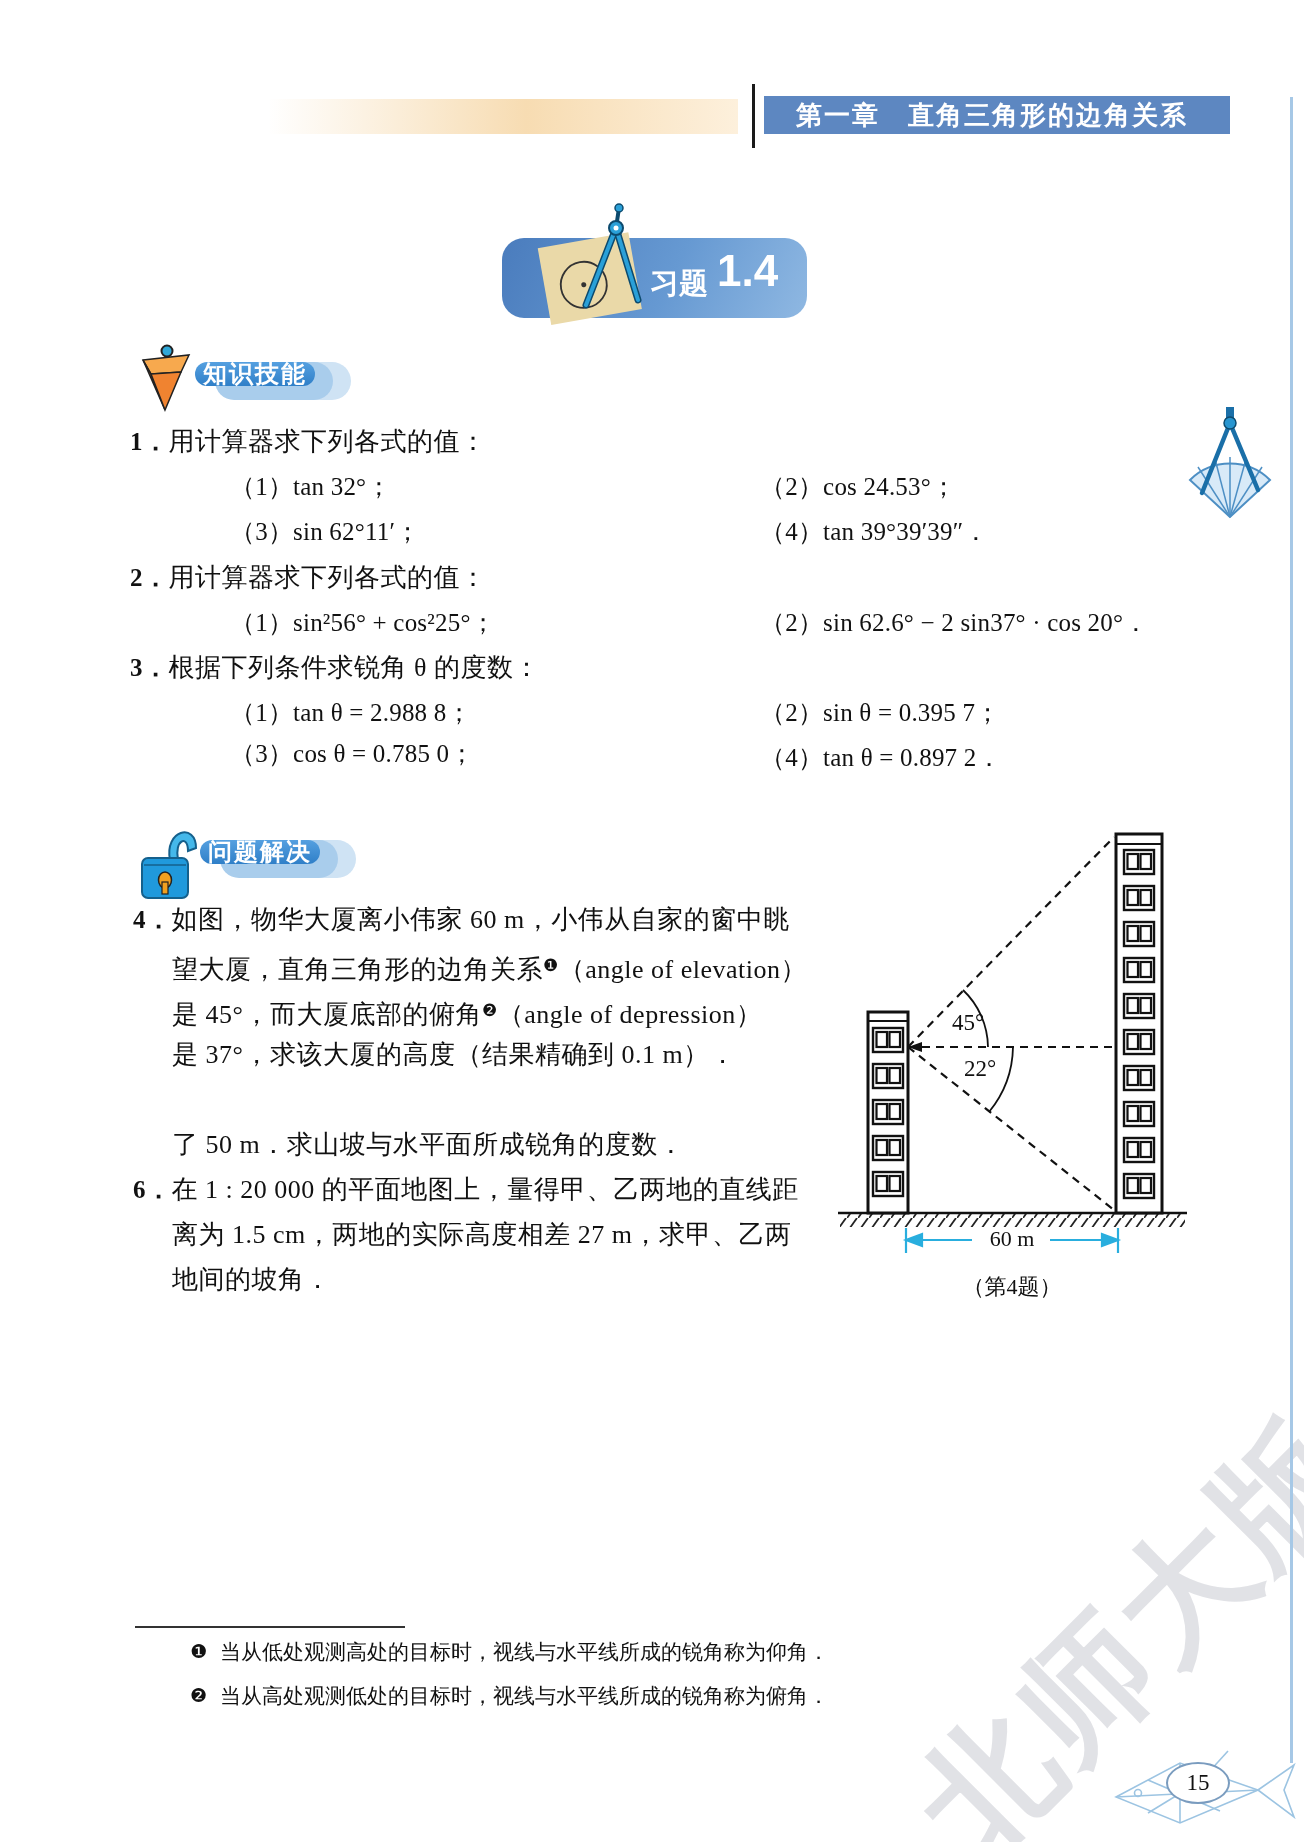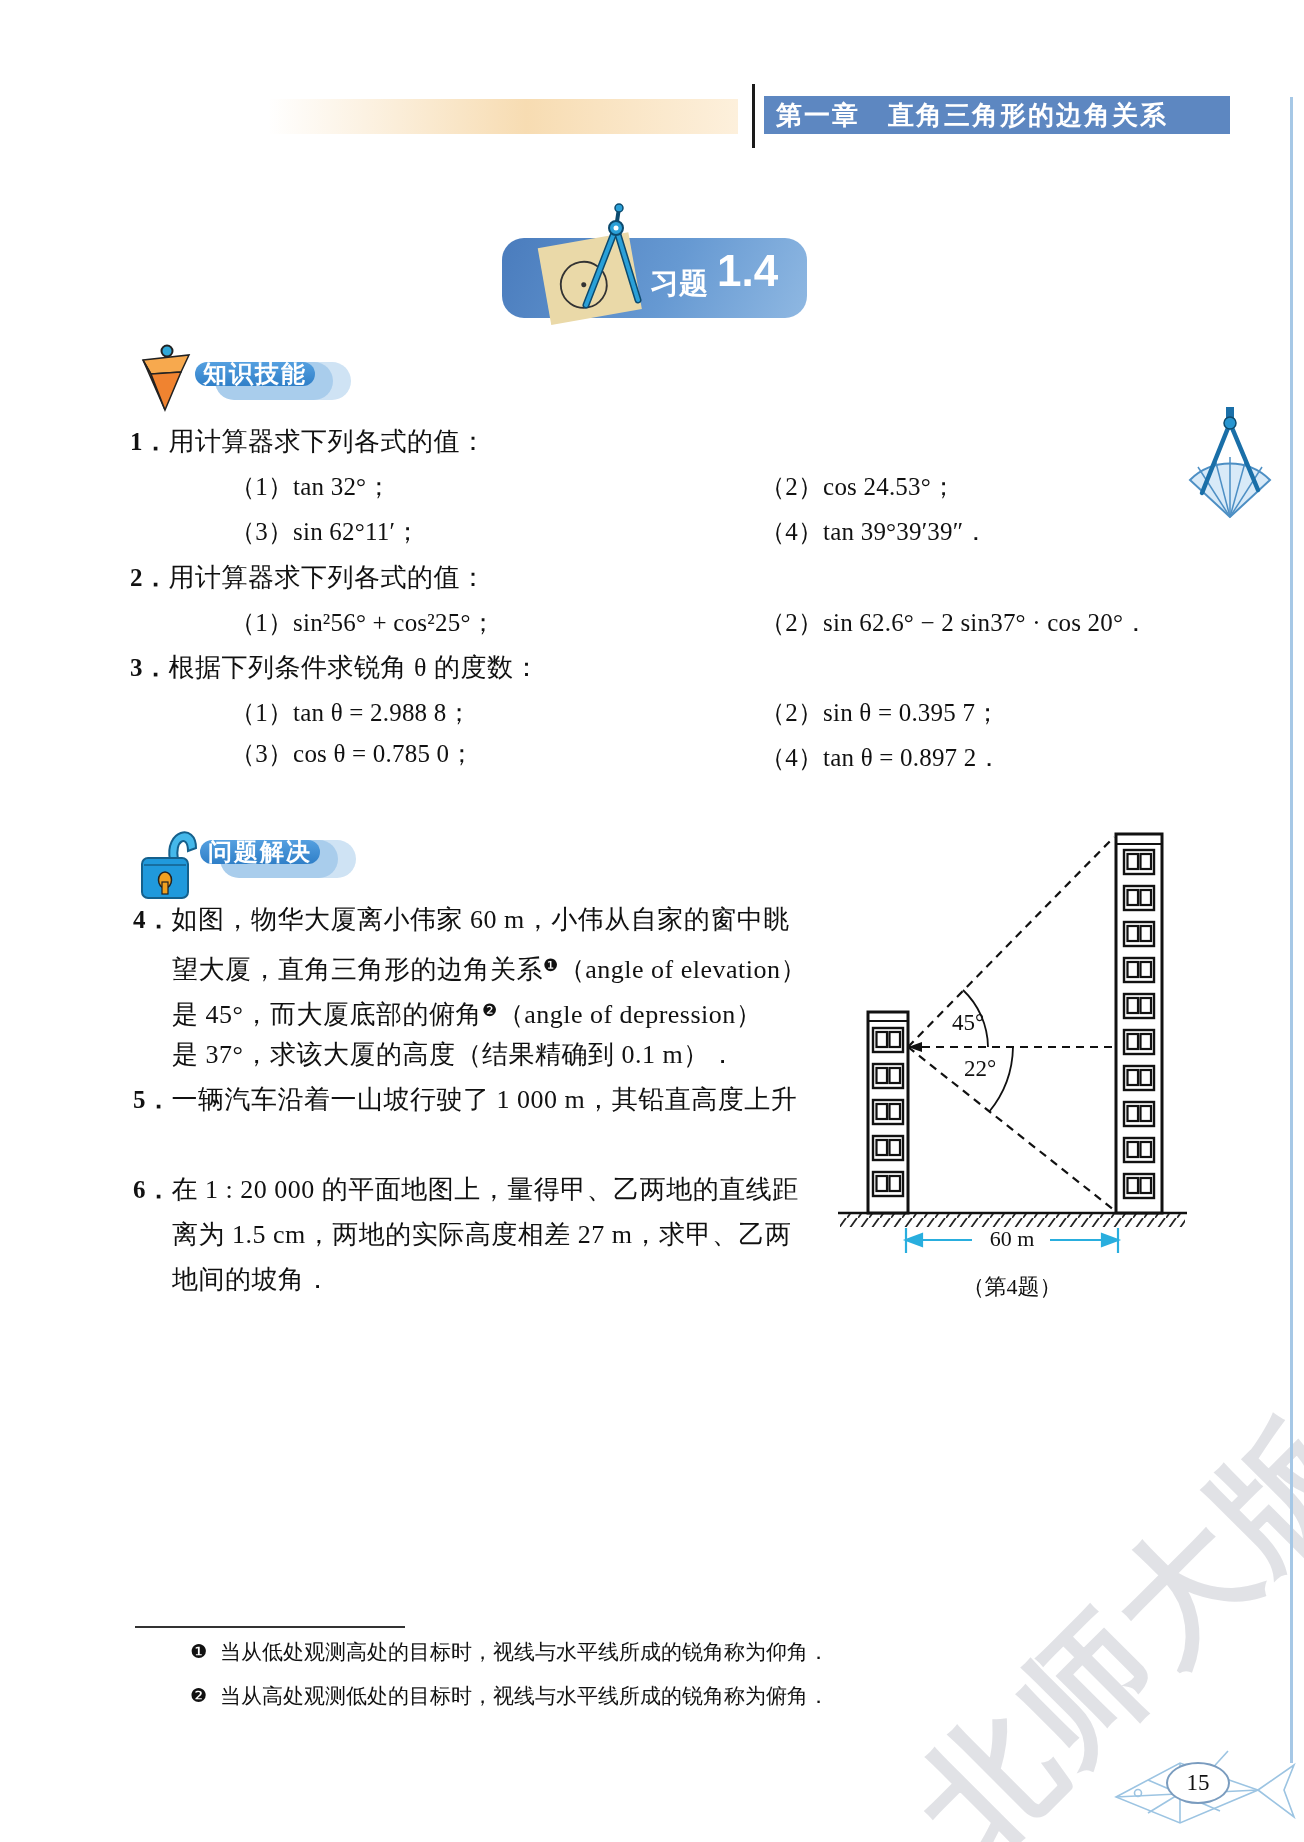--- a/index.html
+++ b/index.html
@@ -3,21 +3,21 @@
 <meta charset="utf-8">
 <style>
   html,body{margin:0;padding:0;background:#fff;}
   .page{position:relative;width:1304px;height:1842px;background:#fff;overflow:hidden;
         font-family:"Liberation Serif","DejaVu Serif",serif;color:#111;}
   
   .hdr-grad{position:absolute;left:268px;top:99px;width:470px;height:35px;
             background:linear-gradient(90deg,rgba(250,222,180,0) 0%,#f7dcb2 55%,#fdf0dc 100%);}
   .hdr-vline{position:absolute;left:752px;top:84px;width:3px;height:64px;background:#1a1a1a;}
   .hdr-bar{position:absolute;left:764px;top:96px;width:466px;height:38px;background:#5d87c1;
-           display:flex;align-items:center;padding-left:12px;box-sizing:border-box;}
+           display:flex;align-items:center;padding-left:32px;box-sizing:border-box;}
   .hdr-bar span{font-family:"Liberation Sans","DejaVu Sans",sans-serif;font-weight:bold;
            font-size:26px;color:#fff;letter-spacing:2px;white-space:nowrap;}
   .right-rail{position:absolute;left:1290px;top:97px;width:3px;height:1666px;background:#a6c8e6;}
   
   .ex-badge{position:absolute;left:502px;top:238px;width:305px;height:80px;border-radius:22px;
             background:linear-gradient(115deg,#4a7cbd 0%,#6699d2 55%,#8fb8e2 100%);}
   .ex-label{position:absolute;left:148px;top:26px;font-family:"Liberation Sans","DejaVu Sans",sans-serif;
             font-weight:bold;font-size:29px;color:#fff;}
   .ex-num{position:absolute;left:215px;top:8px;font-family:"Liberation Sans","DejaVu Sans",sans-serif;
           font-weight:bold;font-size:44px;color:#fff;}
@@ -152,23 +152,21 @@
     <b>4．</b><span>如图，物华大厦离小伟家 60 m，小伟从自家的窗中眺</span>
   </div>
   <div class="tline" style="left:172px;top:949px">
     <span>望大厦，直角三角形的边角关系</span><span class="fnmark-sup">❶</span><span>（angle of elevation）</span>
   </div>
   <div class="tline" style="left:172px;top:994px">
     <span>是 45°，而大厦底部的俯角</span><span class="fnmark-sup">❷</span><span>（angle of depression）</span>
   </div>
   <div class="tline" style="left:172px;top:1039px">是 37°，求该大厦的高度（结果精确到 0.1 m）．</div>
 
-  <div class="tline" style="left:133px;top:1084px">
-    <b>5．</b><span>一辆汽车沿着一山坡行驶了 1 000 m，其铅直高度上升</span>
-  </div>
+  <div class="tline" style="left:172px;top:1129px">了 50 m．求山坡与水平面所成锐角的度数．</div>
 
   <div class="tline" style="left:133px;top:1174px">
     <b>6．</b><span>在 1 : 20 000 的平面地图上，量得甲、乙两地的直线距</span>
   </div>
   <div class="tline" style="left:172px;top:1219px">离为 1.5 cm，两地的实际高度相差 27 m，求甲、乙两</div>
   <div class="tline" style="left:172px;top:1264px">地间的坡角．</div>
 
   <svg style="left:820px;top:820px" width="400" height="460" viewBox="820 820 400 460">
     <defs>
       <pattern id="hatch" width="11" height="14" patternUnits="userSpaceOnUse">

